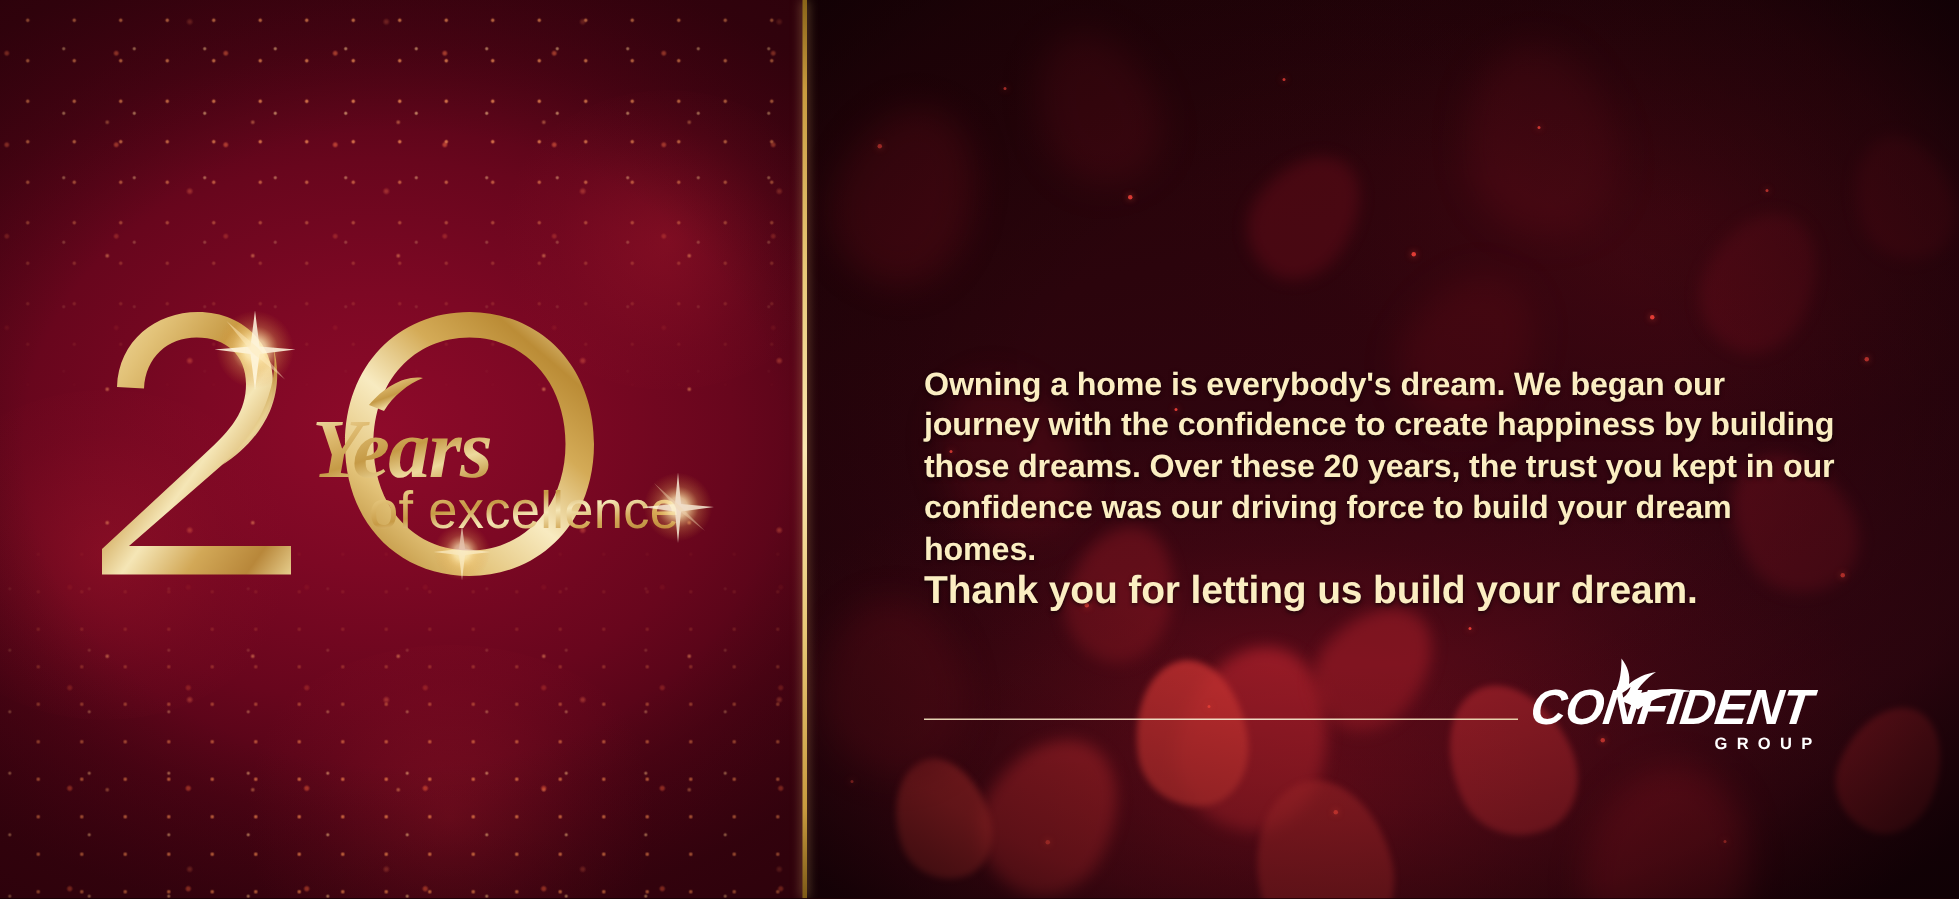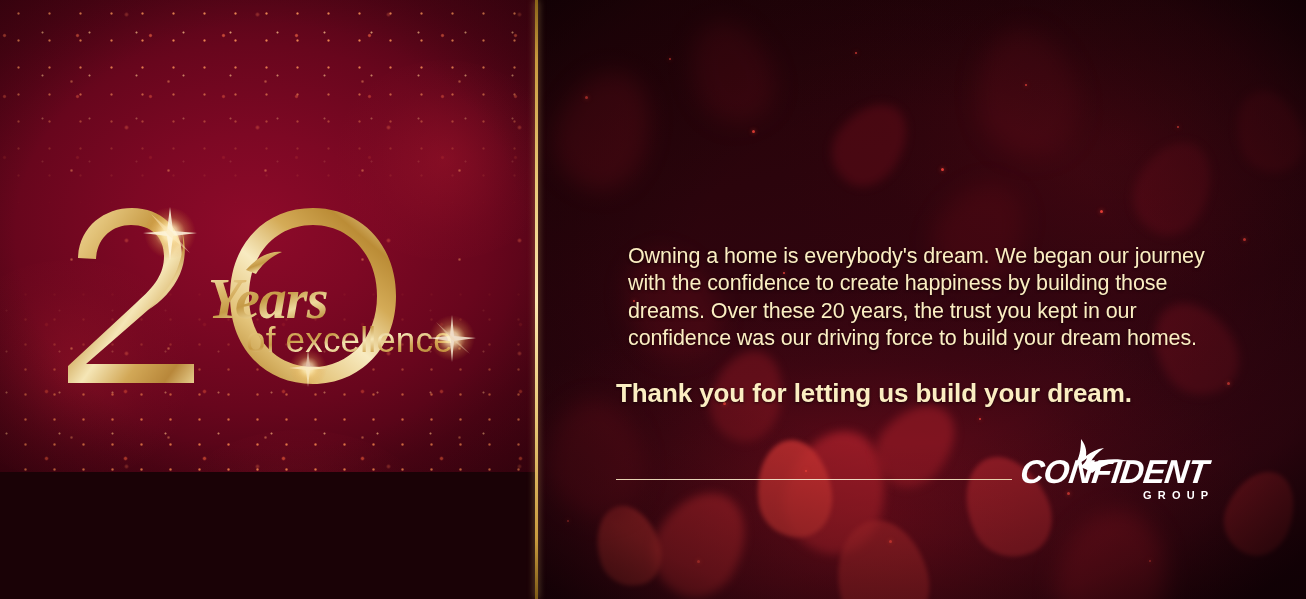--- a/index.html
+++ b/index.html
@@ -17,21 +17,21 @@
     height: 599px;
     overflow: hidden;
     display: flex;
     background: #1a0206;
   }
 
   
   .left-panel {
     position: relative;
     width: 537px;
-    height: 472px;
+    height: 599px;
     flex: 0 0 537px;
     overflow: hidden;
     background:
       radial-gradient(ellipse 430px 330px at 47% 48%,
         #8e0a2a 0%, #7d0824 28%, #68061d 55%, #4d0415 78%, #3b0310 100%);
   }
   .left-vignette {
     position: absolute;
     inset: 0;
     background:
@@ -139,26 +139,26 @@
     position: absolute;
     left: 79px;
     top: 0;
     width: 640px;
     height: 599px;
     z-index: 4;
   }
   .body-copy {
     position: absolute;
     top: 243px;
-    left: 12px;
+    left: 0;
     width: 615px;
     margin: 0;
     font-size: 21.5px;
     line-height: 27.4px;
-    font-weight: 400;
+    font-weight: 700;
     color: #fbeec2;
     letter-spacing: -0.1px;
     text-shadow: 0 1px 3px rgba(0,0,0,0.55);
   }
   .thanks-line {
     position: absolute;
     top: 380px;
     left: 0;
     margin: 0;
     font-size: 26px;

